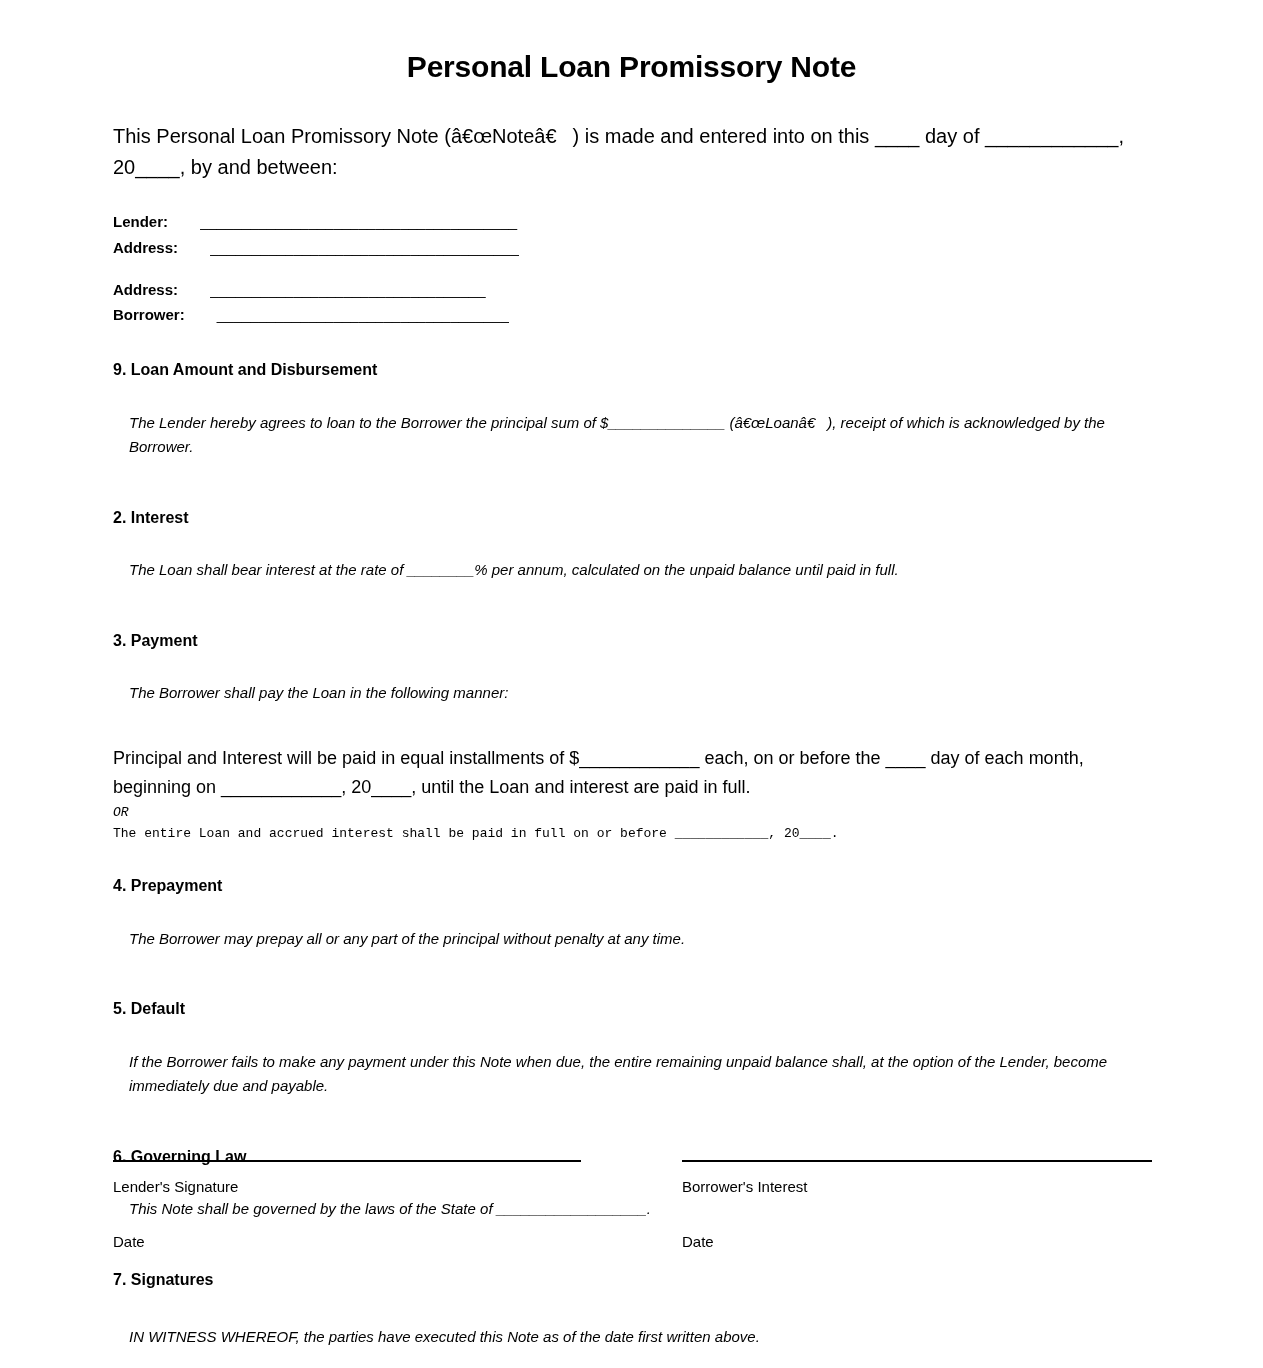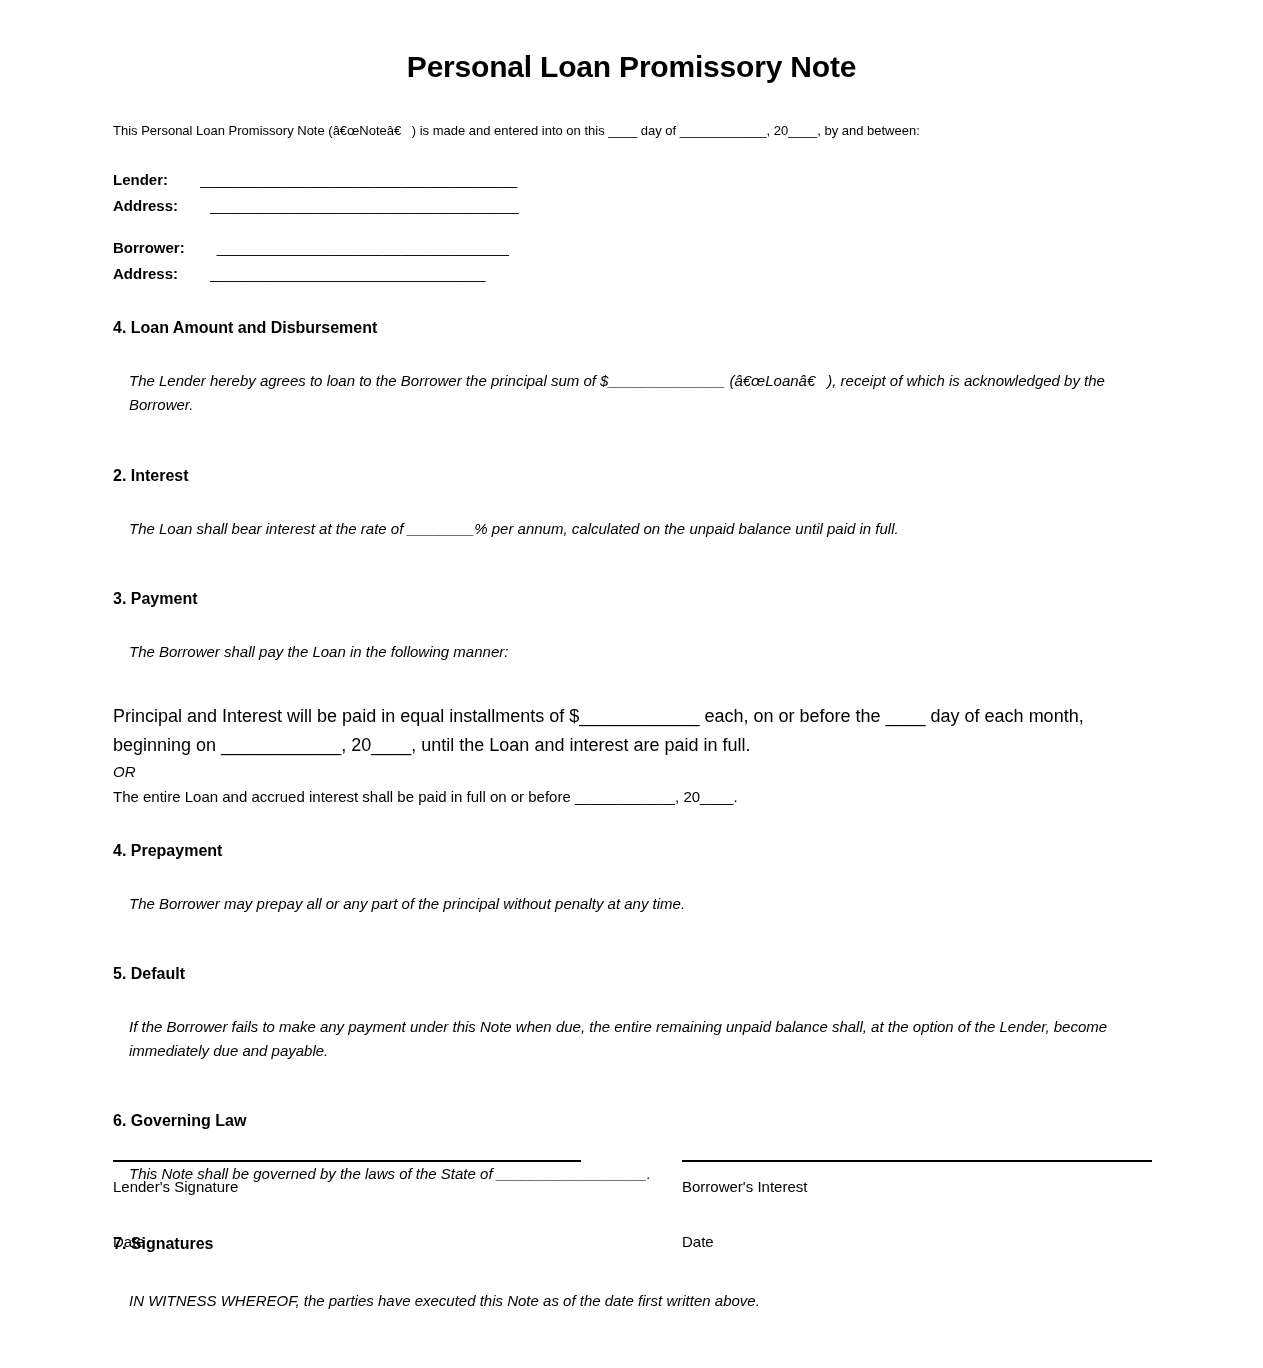--- a/index.html
+++ b/index.html
@@ -25,21 +25,21 @@
   .doc-title {
     text-align: center;
     font-size: 30px;
     font-weight: bold;
     letter-spacing: -0.2px;
     margin: 0;
     padding-top: 50px;
     line-height: 1.1;
   }
   .intro {
-    font-size: 13px;
+    font-size: 20px;
     line-height: 1.55;
     margin-top: 38px;
   }
   .party-block {
     margin-top: 26px;
     font-size: 15px;
     line-height: 1.72;
   }
   .party-line {
     white-space: nowrap;
@@ -67,22 +67,23 @@
     margin: 16px;
     padding-top: 14px;
     max-width: 1020px;
     font-style: italic;
   }
   p.section-body.tight {
     padding-top: 18px;
   }
   .or-line {
     font-style: italic;
-    font-size: 15px;
+    font-size: 13px;
     line-height: 1.62;
+    font-family: Liberation Mono, monospace;
   }
   .payment-sub {
     font-size: 18px;
     line-height: 1.62;
     margin: 0;
     padding-top: 22px;
     max-width: 1030px;
   }
   .sig-area {
     position: absolute;
@@ -120,25 +121,25 @@
 <div class="page">
 
   <h1 class="doc-title">Personal Loan Promissory Note</h1>
 
   <div class="intro">This Personal Loan Promissory Note (â€œNoteâ€) is made and entered into on this ____ day of ____________, 20____, by and between:</div>
 
   <div class="party-block">
     <div class="party-line"><span class="party-label">Lender:</span> <span class="blank">______________________________________</span></div>
     <div class="party-line"><span class="party-label">Address:</span> <span class="blank">_____________________________________</span></div>
     <div class="party-gap"></div>
+    <div class="party-line"><span class="party-label">Address:</span> <span class="blank">_________________________________</span></div>
     <div class="party-line"><span class="party-label">Borrower:</span> <span class="blank">___________________________________</span></div>
-    <div class="party-line"><span class="party-label">Address:</span> <span class="blank">_________________________________</span></div>
   </div>
 
-  <h2 class="section-heading">4. Loan Amount and Disbursement</h2>
+  <h2 class="section-heading">9. Loan Amount and Disbursement</h2>
   <p class="section-body">The Lender hereby agrees to loan to the Borrower the principal sum of $______________ (â€œLoanâ€), receipt of which is acknowledged by the Borrower.</p>
 
   <h2 class="section-heading">2. Interest</h2>
   <p class="section-body">The Loan shall bear interest at the rate of ________% per annum, calculated on the unpaid balance until paid in full.</p>
 
   <h2 class="section-heading">3. Payment</h2>
   <p class="section-body">The Borrower shall pay the Loan in the following manner:</p>
   <p class="payment-sub">Principal and Interest will be paid in equal installments of $____________ each, on or before the ____ day of each month, beginning on ____________, 20____, until the Loan and interest are paid in full.</p>
   <div class="or-line">OR</div>
   <div class="or-line" style="font-style:normal;">The entire Loan and accrued interest shall be paid in full on or before ____________, 20____.</div>

